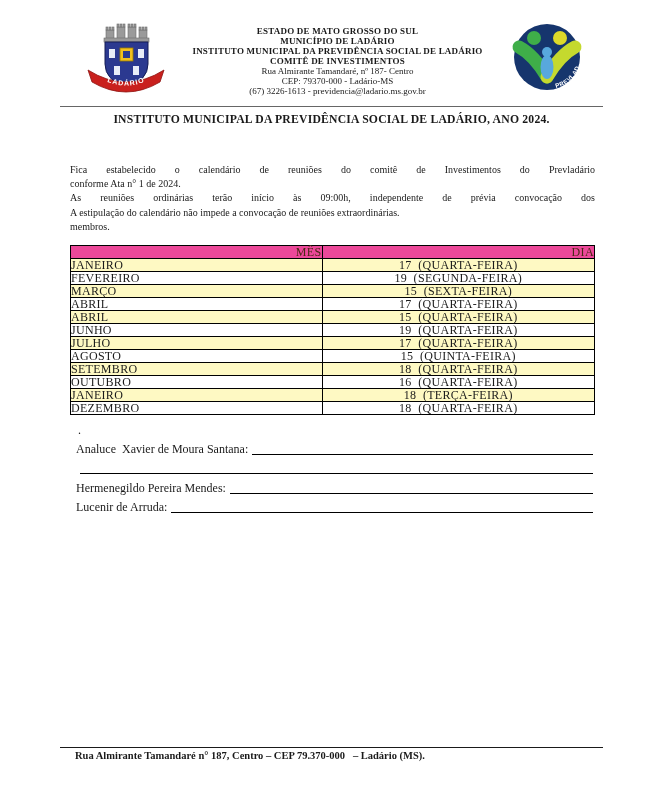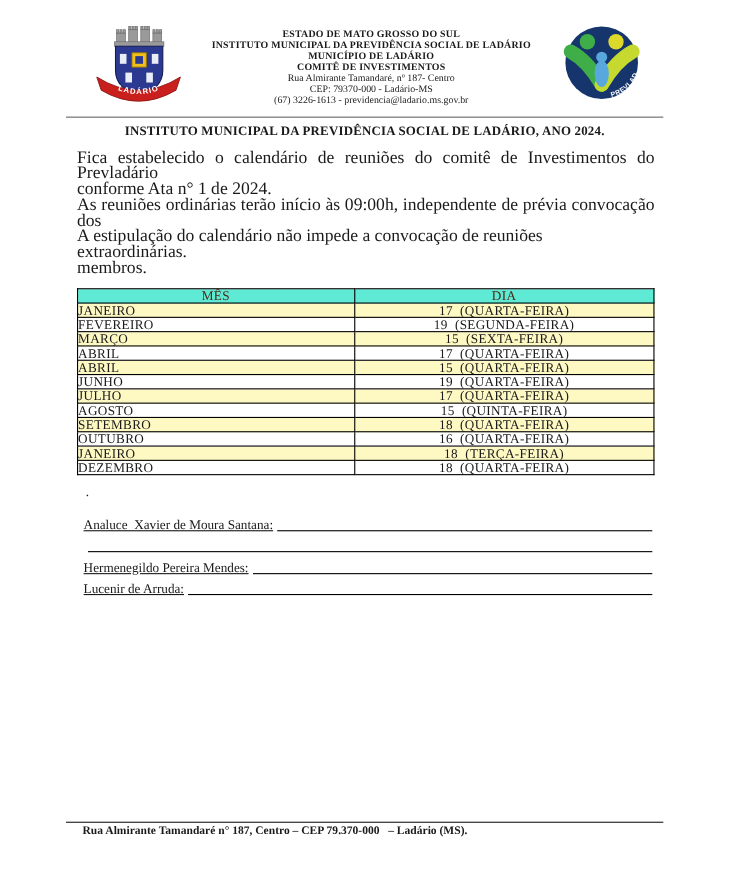--- a/index.html
+++ b/index.html
@@ -12,37 +12,37 @@
   .header-center { flex:1; text-align:center; padding-top:4px; }
   .org-line { font-weight:bold; font-size:9px; line-height:10px; letter-spacing:.2px; }
   .addr-line { font-size:9px; line-height:10px; }
   .header-divider { border-top:1px solid #666; margin:4px 60px 0 60px; }
 
   
   .doc-title { margin-top:6px; text-align:center; font-weight:bold; font-size:11.7px; line-height:13.8px; letter-spacing:.2px; }
 
   
   .content { padding:0 68px 0 70px; }
-  .paragraphs { margin-top:10px; font-size:16px; line-height:14.3px; }
+  .paragraphs { margin-top:36px; font-size:10px; line-height:14.3px; }
   .just { text-align:justify; text-align-last:justify; }
   .pline { min-height:14.3px; }
 
   
   table.cal { width:100%; margin-top:11px; border-collapse:collapse; font-size:12px; }
   table.cal td, table.cal th { border:1px solid #000; height:12.5px; line-height:12px; padding:0; vertical-align:middle; }
   table.cal { border:1.5px solid #000; }
-  th.hdr { background:#5eead4; color:#4a2a15; font-weight:normal; text-align:center; letter-spacing:.4px; }
+  th.hdr { background:#ec4899; color:#4a2a15; font-weight:normal; text-align:right; letter-spacing:.4px; }
   td.month { padding-left:7px; text-align:left; letter-spacing:.3px; }
   td.day { text-align:center; white-space:pre; letter-spacing:.3px; }
   tr.alt td { background:#fef9c3; }
   col.c1 { width:48%; } col.c2 { width:52%; }
 
   
   .stray-dot { margin-top:9px; font-size:12px; line-height:12px; padding-left:8px; }
-  .signatures { margin-top:12px; padding-left:6px;text-decoration:underline; }
+  .signatures { margin-top:1px; padding-left:6px; }
   .sig-row { display:flex; align-items:flex-end; height:19.5px; font-size:12px; }
   .sig-label { white-space:pre; }
   .sig-line { flex:1; border-bottom:1px solid #000; margin:0 2px 2px 4px; }
 
   
   .footer { position:absolute; left:60px; right:60px; top:747px; border-top:1.5px solid #1a1a1a; }
   .footer-text { padding:2px 0 0 15px; font-weight:bold; font-size:10.5px; white-space:pre-wrap; }
 
   svg text { font-family:"Liberation Sans", sans-serif; }
 </style>
@@ -84,22 +84,22 @@
       </g>
       <path d="M6 48 Q44 72 82 48 L78 60 Q44 80 10 60 Z" fill="#C9201D" stroke="#8e1412" stroke-width="0.8"></path>
       <path id="ribbonArc" d="M14 54 Q44 73 74 54" fill="none"></path>
       <text font-size="7" font-weight="bold" fill="#ffffff" letter-spacing="1">
         <textPath href="#ribbonArc" startOffset="50%" text-anchor="middle">LADÁRIO</textPath>
       </text>
     </svg>
 
     <div class="header-center">
       <div class="org-line">ESTADO DE MATO GROSSO DO SUL</div>
+      <div class="org-line">MUNICÍPIO DE LADÁRIO</div>
       <div class="org-line">INSTITUTO MUNICIPAL DA PREVIDÊNCIA SOCIAL DE LADÁRIO</div>
-      <div class="org-line">MUNICÍPIO DE LADÁRIO</div>
       <div class="org-line">COMITÊ DE INVESTIMENTOS</div>
       <div class="addr-line">Rua Almirante Tamandaré, nº 187- Centro</div>
       <div class="addr-line">CEP: 79370-000 - Ladário-MS</div>
       <div class="addr-line">(67) 3226-1613 - previdencia@ladario.ms.gov.br</div>
     </div>
 
     <svg width="88" height="74" viewBox="0 0 86 74" aria-hidden="true">
       <circle cx="41" cy="35" r="33" fill="#16356D"></circle>
       <circle cx="28" cy="16" r="7" fill="#3FAE49"></circle>
       <circle cx="54" cy="16" r="7" fill="#DDD92A"></circle>

